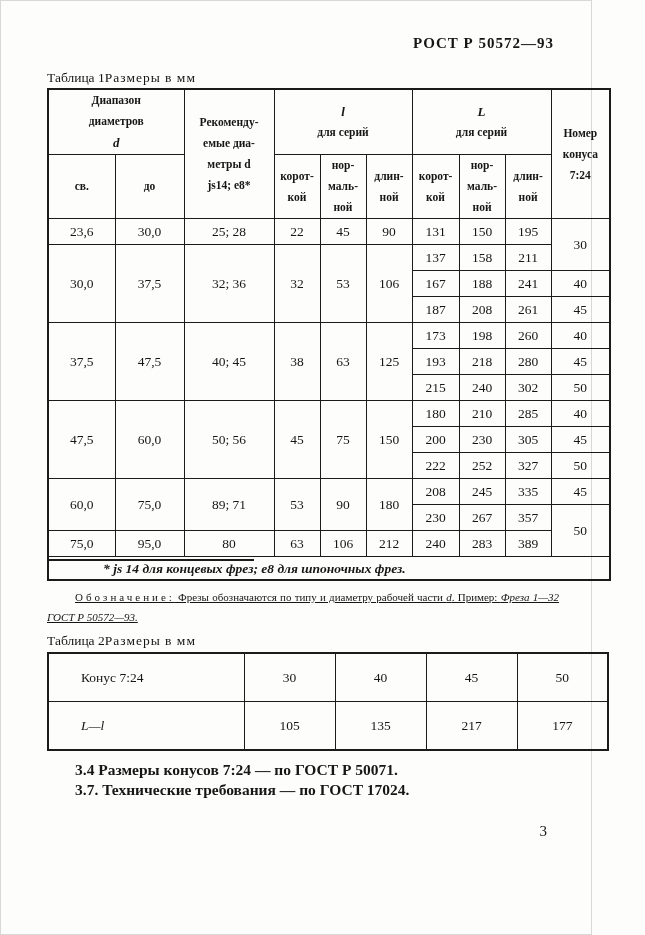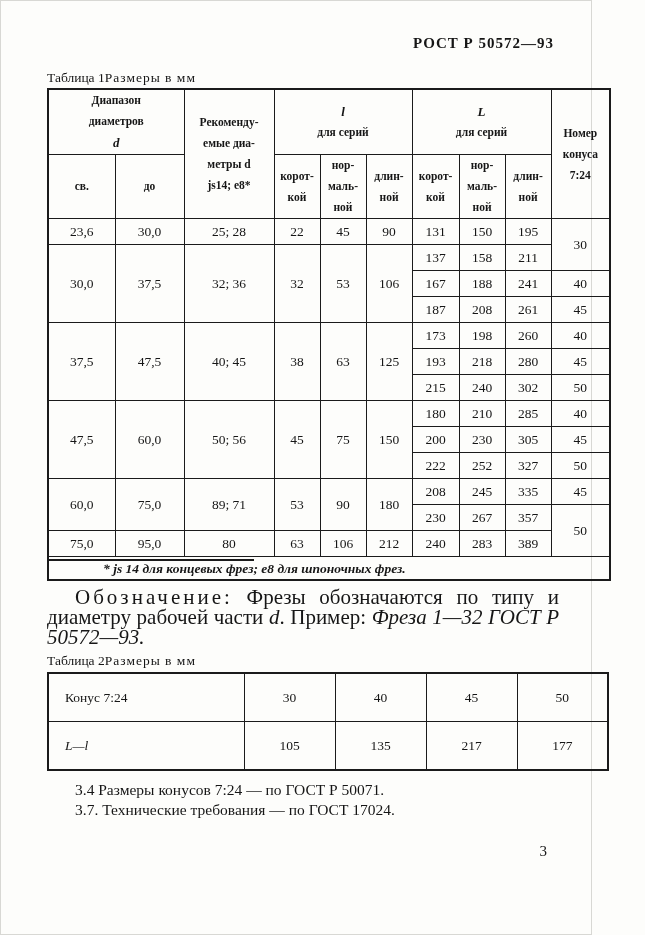--- a/index.html
+++ b/index.html
@@ -48,36 +48,37 @@
     padding-left:54px !important;
     font-style:italic;
   }
   .footnote-cell::before {
     content:""; position:absolute; left:0; top:2px;
     width:205px; height:2px; background:#1b1b1b;
   }
 
   .textblock {
     margin:6px 32px 0 46px;
-    font-size:21px; line-height:20px;
+    font-size:11px; line-height:20px;
     text-align:justify;
+    text-decoration:underline;
   }
   .textblock p { margin:0; text-indent:28px; }
   .spaced { letter-spacing:3px; }
   i { font-style:italic; }
 
   .t2 { margin:3px 0 0 46px; width:560px; border:2.5px solid #1b1b1b; }
   .t2 td {
     border:1.7px solid #1b1b1b;
     height:45px; text-align:center; vertical-align:middle;
     font-size:13.5px;
   }
-  .t2 .t2-label { text-align:left; padding-left:16px; }
-
-  .items { margin:9px 37px 4px 46px; font-size:15.5px; font-weight:normal; }
+  .t2 .t2-label { text-align:left; padding-left:32px; }
+
+  .items { margin:9px 37px 4px 46px; font-size:15.5px; font-weight:bold; }
   .items div { text-indent:28px; line-height:19.5px; }
 
   .pageno {
     margin:24px 44px 0 46px;
     text-align:right; font-size:15px;
   }
 </style>
 </head>
 <body>
 <div class="page">

